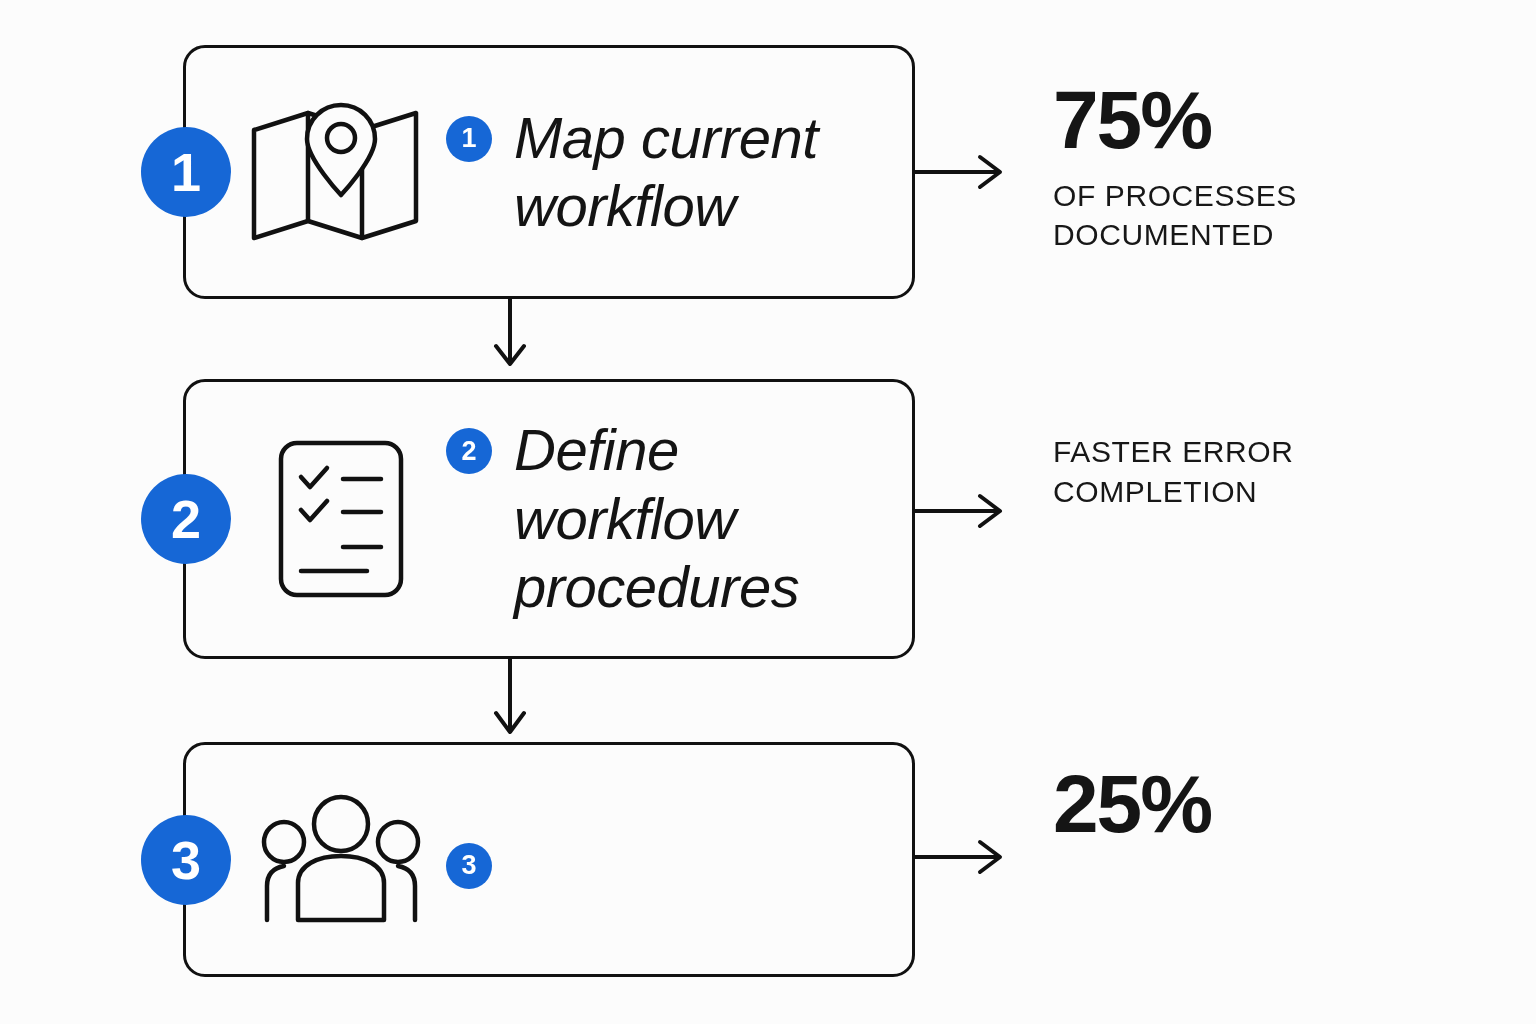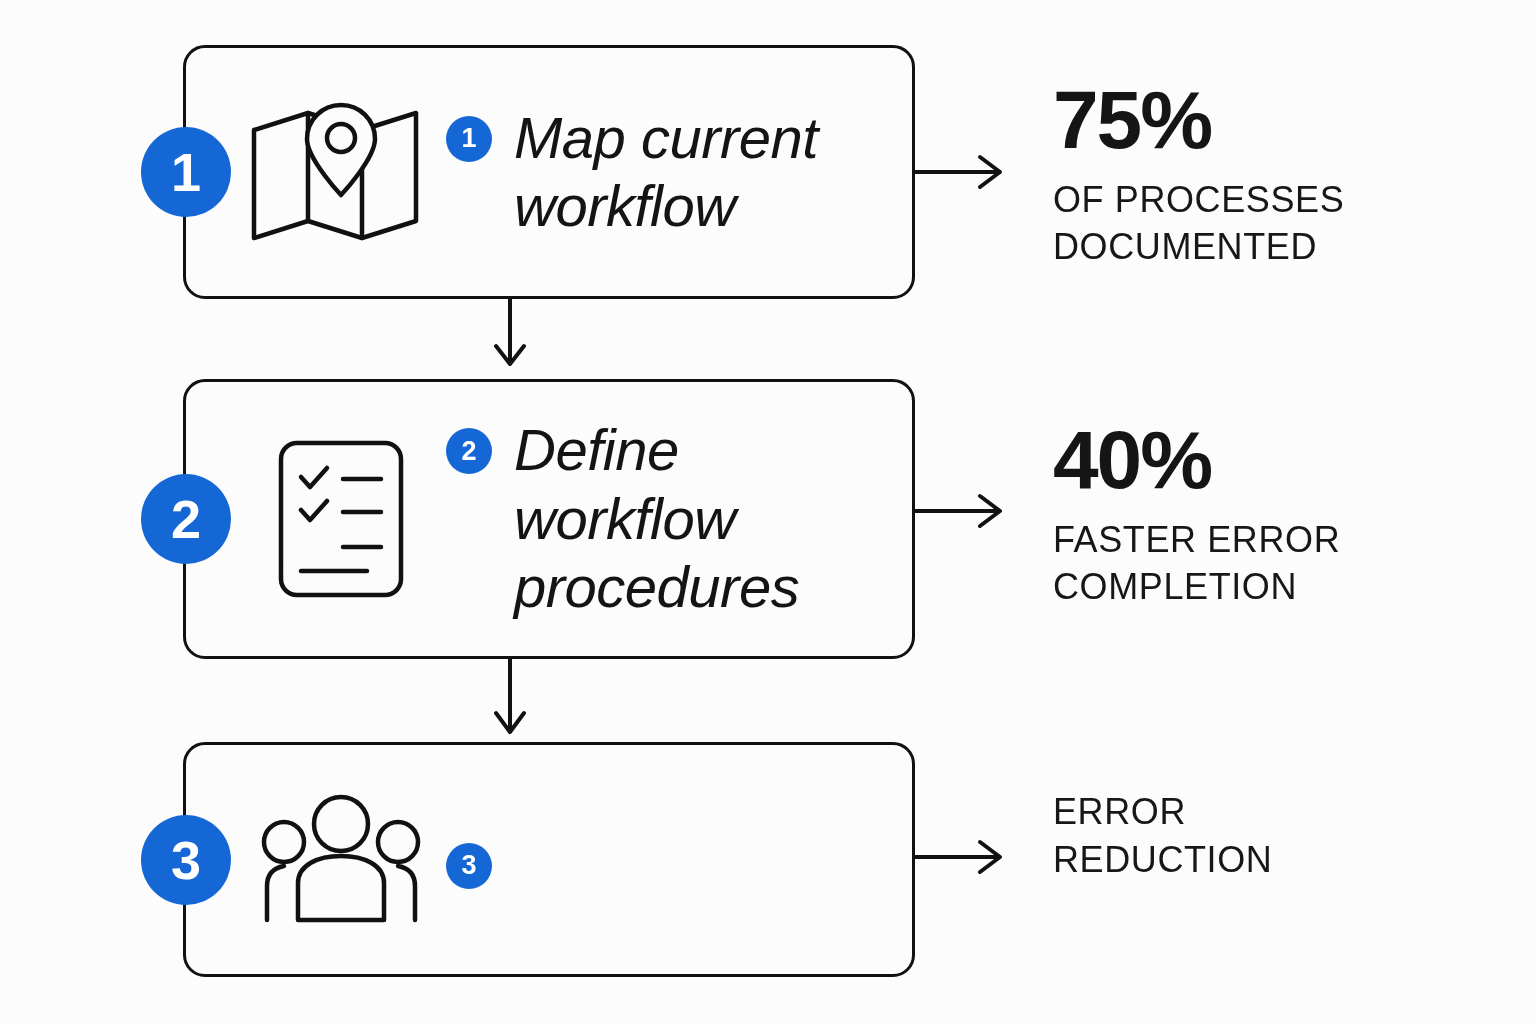--- a/index.html
+++ b/index.html
@@ -131,21 +131,21 @@
   #stat-3 { top: 762px; }
 
   .stat-value {
     font-size: 82px;
     font-weight: 700;
     color: #151515;
     line-height: 1.02;
     letter-spacing: -2px;
   }
   .stat-caption {
-    font-size: 36px;
+    font-size: 30px;
     font-weight: 400;
     color: #171717;
     line-height: 1.32;
     letter-spacing: 0.6px;
     white-space: pre-line;
     margin-top: 14px;
   }
   #stat-3 .stat-caption { margin-top: 26px; }
 
   svg { display: block; }
@@ -252,23 +252,21 @@
     </svg>
   </div>
 
   <div class="stat" id="stat-1">
     <div class="stat-value">75%</div>
     <div class="stat-caption">OF PROCESSES
 DOCUMENTED</div>
   </div>
 
   <div class="stat" id="stat-2">
-    <div class="stat-value">40%</div>
     <div class="stat-caption">FASTER ERROR
 COMPLETION</div>
   </div>
 
   <div class="stat" id="stat-3">
-    <div class="stat-caption">ERROR
-REDUCTION</div>
+    <div class="stat-value">25%</div>
   </div>
 
 </div>
 
 </body></html>

